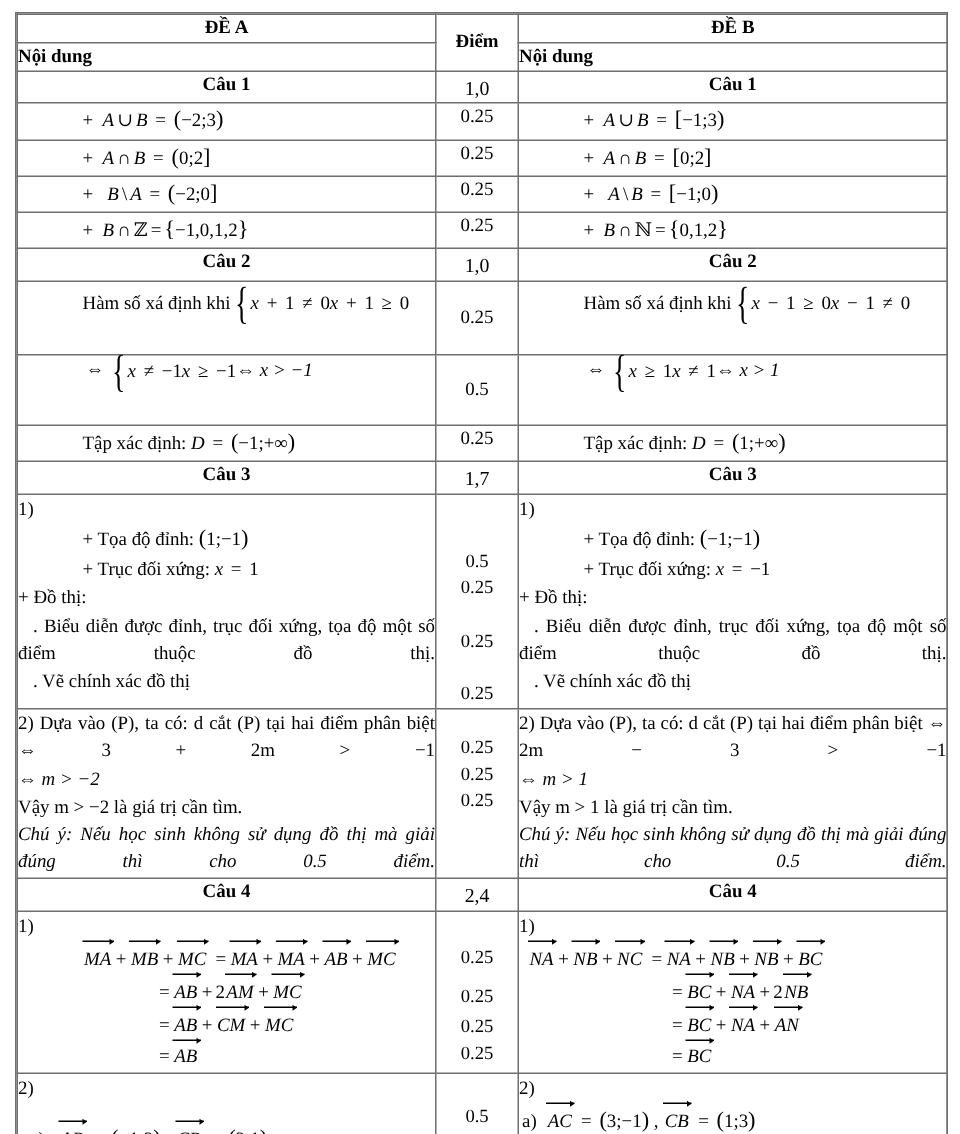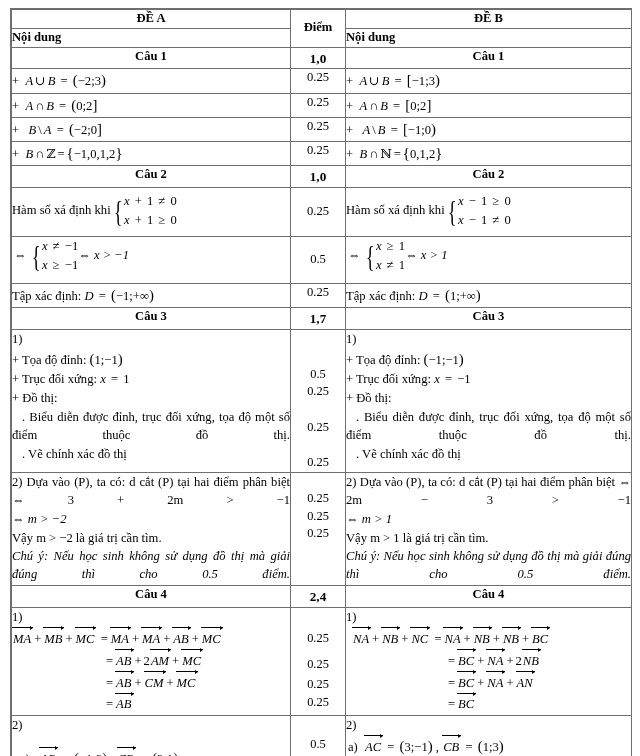--- a/index.html
+++ b/index.html
@@ -54,23 +54,23 @@
   .cau {
     text-align: center;
     font-weight: bold;
     font-size: 13.6px;
     padding: 2px 4px 3px 4px;
   }
   .pt {
     text-align: center;
     font-size: 12.4px;
   }
-  .pt.bold { font-weight: bold; font-size: 13.2px; padding-top:2px; }
-
-  .line { white-space: nowrap; }
+  .pt.bold { font-weight: normal; font-size: 13.2px; padding-top:2px; }
+
+  .line { white-space: nowrap; padding-left: 43px; }
   .lineblk { margin: 1px 0 1px 0; }
   .just { text-align: justify; text-align-last: justify; }
   .ital { font-style: italic; }
   .right-eq { padding-left: 92px; }
 
   
   .mi { font-style: italic; font-family: "Liberation Serif", serif; }
   .mn { font-style: normal; }
   .op { padding: 0 2px; }
   .vec {
@@ -104,21 +104,21 @@
   }
   .sys .brace {
     font-size: 30px;
     line-height: 0.72;
     font-weight: 300;
     transform: scaleX(0.62);
     margin-right: -3px;
   }
   .sys .rows {
     display: inline-flex;
-    flex-direction: column;
+    flex-direction: row;
     justify-content: center;
     padding-left: 2px;
   }
   .sys .rows > div { line-height: 1.52; white-space: nowrap; }
 
   .paren-big { font-size: 1.18em; }
 
   
   #watermark {
     position: absolute;

